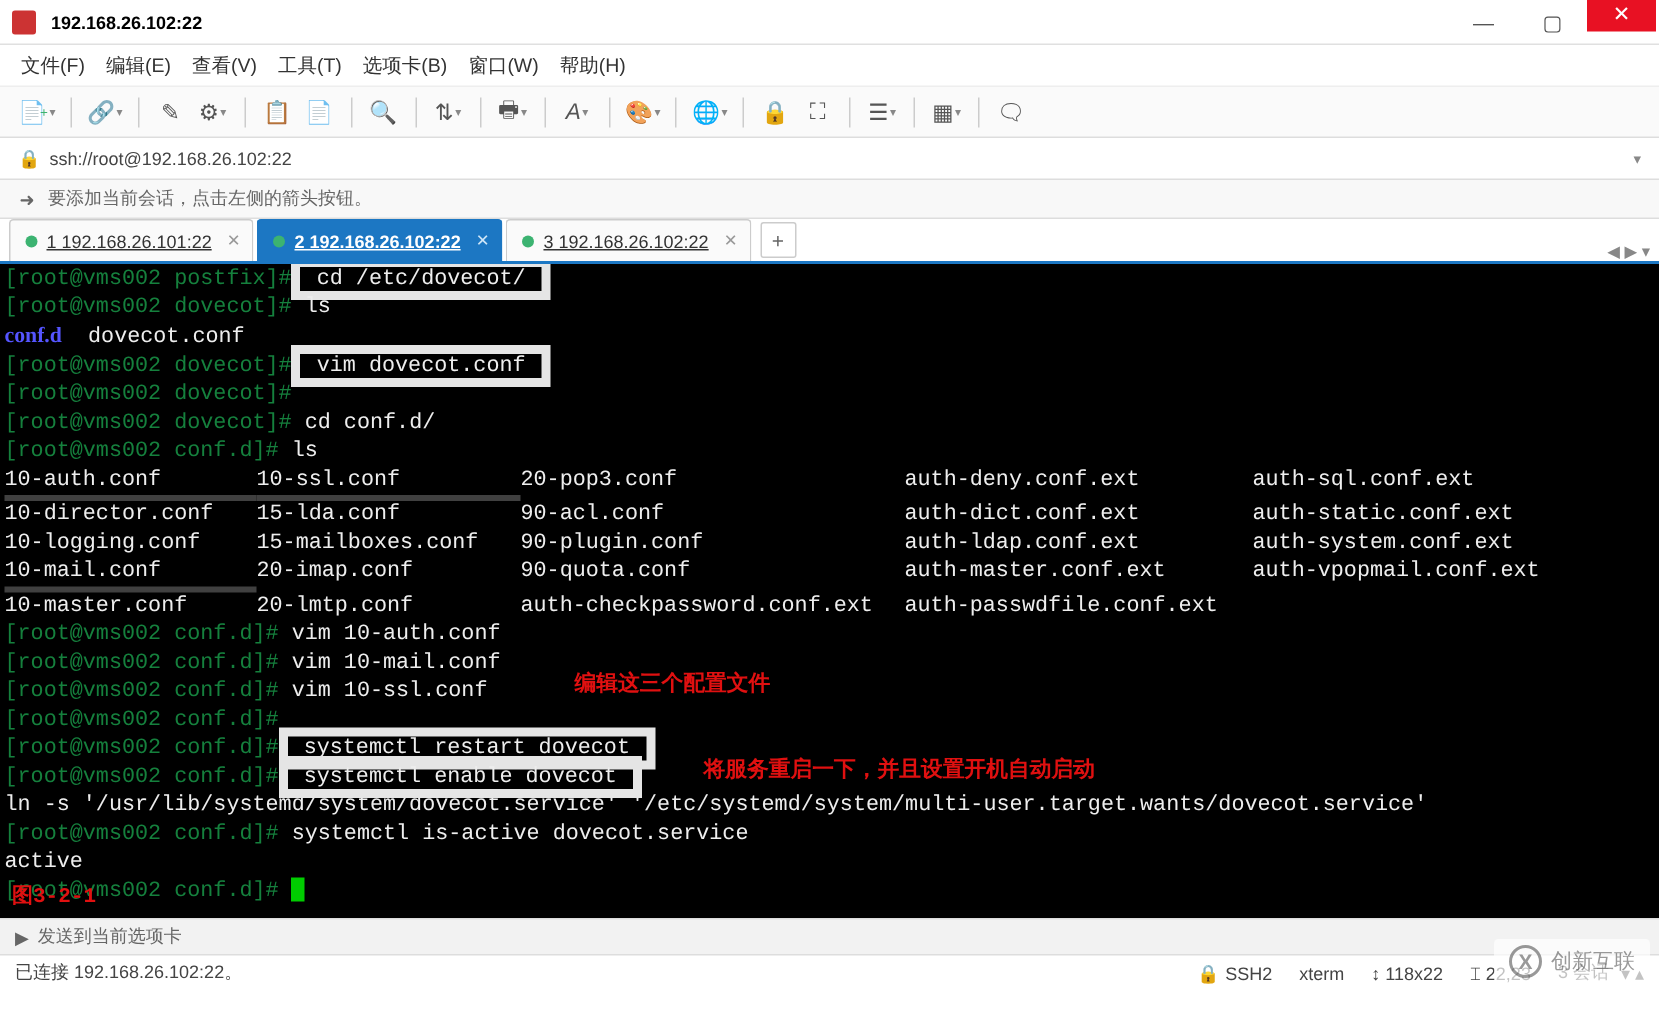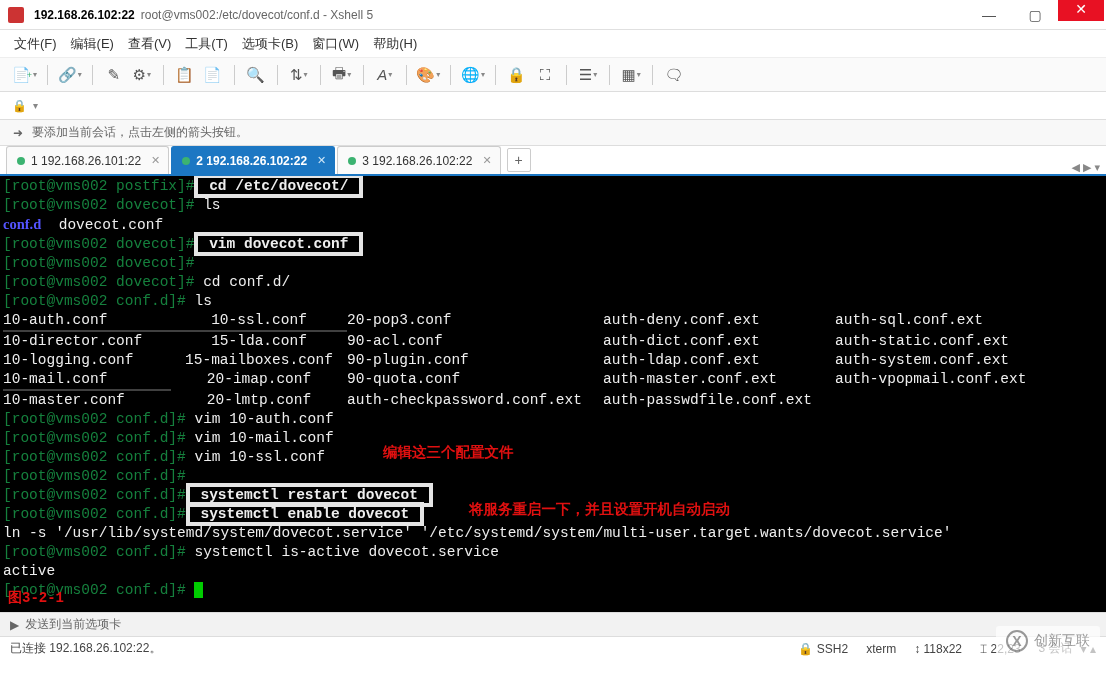--- a/index.html
+++ b/index.html
@@ -29,52 +29,51 @@
 .addressbar .dd-btn { color: #888; font-size: 10px; }
 
 .hintbar { height: 26px; display: flex; align-items: center; padding: 0 10px; background: #f8f8f8; border-bottom: 1px solid #ddd; color: #666; font-size: 12px; gap: 6px; }
 .hintbar .arrow-btn { width: 16px; height: 16px; display: flex; align-items: center; justify-content: center; }
 
 .tabbar { height: 30px; display: flex; align-items: flex-end; background: #fff; border-bottom: 2px solid #1c77c3; padding-left: 6px; position: relative; }
 .tab { height: 28px; display: flex; align-items: center; padding: 0 8px 0 10px; gap: 6px; border: 1px solid #ccc; border-bottom: none; background: #fafafa; margin-right: 2px; border-radius: 3px 3px 0 0; font-size: 12px; }
 .tab.active { background: #1c77c3; color: #fff; border-color: #1c77c3; }
 .tab.active .tab-label { color: #ffffff; font-weight: bold; }
 .tab .dot { width: 8px; height: 8px; border-radius: 50%; background: #3cb371; }
-.tab .tab-label { color: #333; }
+.tab .tab-label { text-decoration: underline; color: #333; }
 .tab .tab-close { color: #999; font-size: 11px; margin-left: 4px; }
 .tab.active .tab-close { color: #cfe6f7; }
 .tab-add { width: 24px; height: 24px; display: flex; align-items: center; justify-content: center; border: 1px solid #ccc; margin-left: 4px; border-radius: 2px; color: #666; font-size: 14px; margin-bottom: 2px; }
 .tab-nav { position: absolute; right: 6px; color: #888; font-size: 11px; }
 
 .terminal { background: #000; color: #eee; font-family: "Consolas", "Courier New", monospace; font-size: 14.5px; line-height: 19px; padding: 1px 3px 0 3px; height: 436px; overflow: hidden; position: relative; white-space: pre; }
 .terminal .prompt { color: #15803d; }
-.terminal .cmd-box { border: 4px solid #e5e5e5; padding: 0 2px; display: inline; font-weight: bold; }
-.terminal .underline-red { border-bottom: 2px solid #404040; display: inline-block; }
+.terminal .cmd-box { border: 6px solid #e5e5e5; padding: 0 2px; display: inline; }
+.terminal .underline-red { border-bottom: 4px solid #404040; display: inline-block; }
 .terminal .confd { color: #5555ff; font-weight: bold; font-family: Liberation Serif, serif; }
 .terminal .annotation { color: #e01010; font-weight: bold; margin-top: 15px; }
 .terminal .cursor { display: inline-block; width: 9px; height: 16px; background: #00cc00; vertical-align: middle; }
 .terminal .fcol { display: inline-block; }
-.c1 { width: 168px; } .c2 { width: 176px; text-align: center; } .c3 { width: 256px; } .c4 { width: 232px; }
+.c1 { width: 168px; } .c2 { width: 176px; } .c3 { width: 256px; } .c4 { width: 232px; }
 .fig-label { position: absolute; left: 8px; bottom: 4px; color: #e01010; font-weight: bold; font-size: 14px; }
 
 .statusbar-term { height: 24px; background: #f2f2f2; display: flex; align-items: center; padding: 0 10px; color: #666; font-size: 12px; gap: 6px; border-top: 1px solid #ddd; }
 .statusbar-bottom { height: 24px; background: #fff; display: flex; align-items: center; padding: 0 10px; color: #444; font-size: 12px; border-top: 1px solid #ddd; }
 .statusbar-bottom .spacer { flex: 1; }
 .statusbar-bottom .sb-item { margin-left: 18px; }
 
 .watermark { position: absolute; right: 6px; bottom: 26px; display: flex; align-items: center; gap: 6px; color: #888; font-size: 14px; opacity: 0.85; background: rgba(255,255,255,0.8); padding: 4px 10px; border-radius: 3px; }
 .watermark .wm-icon { width: 22px; height: 22px; border: 2px solid #888; border-radius: 50%; display: flex; align-items: center; justify-content: center; font-weight: bold; font-family: sans-serif; }
 </style>
 </head>
 <body>
 
 <div class="titlebar">
   <div class="app-icon"></div>
   <span class="title-host">192.168.26.102:22</span>
-  <span class="title-path">root@vms002:/etc/dovecot/conf.d - Xshell 5</span>
   <div class="spacer"></div>
   <div class="win-btns">
     <div class="win-btn">—</div>
     <div class="win-btn">▢</div>
     <div class="win-btn close">✕</div>
   </div>
 </div>
 
 <div class="menubar">
   <span>文件(F)</span>
@@ -117,20 +116,21 @@
   <div class="tb-sep"></div>
   <div class="tb-btn">☰<span class="dd">▾</span></div>
   <div class="tb-sep"></div>
   <div class="tb-btn">▦<span class="dd">▾</span></div>
   <div class="tb-sep"></div>
   <div class="tb-btn">🗨</div>
 </div>
 
 <div class="addressbar">
   <span class="lock-icon">🔒</span>
+  <input type="text" value="ssh://root@192.168.26.102:22" style="">
   <span class="dd-btn">▾</span>
 </div>
 
 <div class="hintbar">
   <span class="arrow-btn">➜</span>
   <span>要添加当前会话，点击左侧的箭头按钮。</span>
 </div>
 
 <div class="tabbar">
   <div class="tab">

